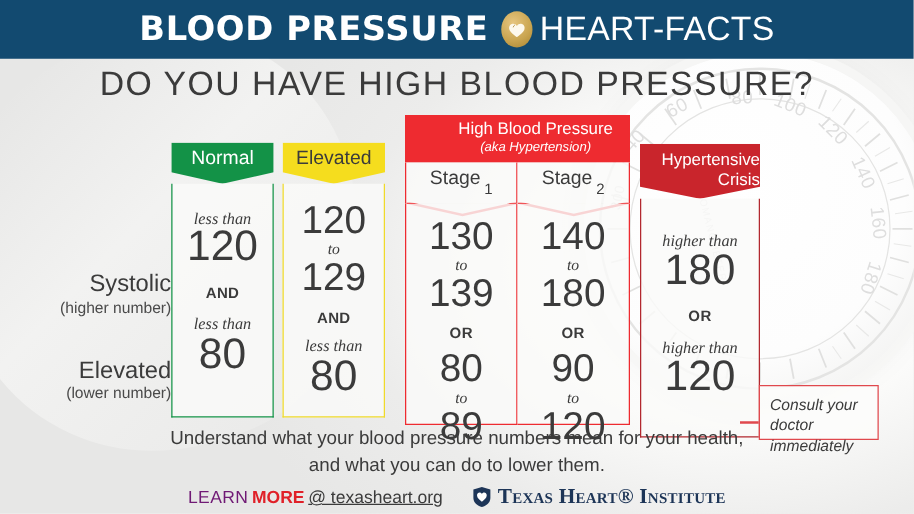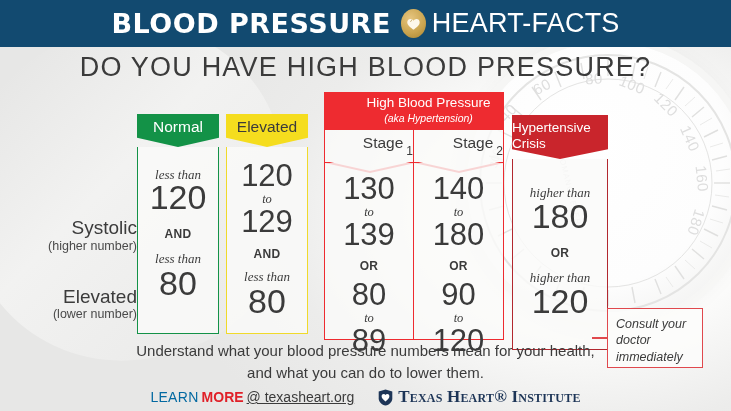--- a/index.html
+++ b/index.html
@@ -115,21 +115,21 @@
 
   
   #col-elevated { left:226px; width:82px; }
   #col-elevated .colhead { background:#f5dd1e; color:#3b3b3b; }
   #col-elevated .colbody { border:1.6px solid #f0da2a; border-top:none; height:187px; padding-top:15px; }
 
   
   #col-stage1 { left:324px; width:90px; top:38px; }
   #col-stage2 { left:414px; width:90px; top:38px; }
   .stagehead {
-    height:33px; display:flex; align-items:flex-start; justify-content:flex-end;
+    height:33px; display:flex; align-items:flex-start; justify-content:center;
     padding-top:4px; font-size:15.5px; color:#3b3b3b;
     border-left:1.6px solid #ee2b30; border-right:1.6px solid #ee2b30;
     background:rgba(250,250,249,.82);
     position:relative;
   }
   .stagehead .n { font-size:12px; margin-left:3px; align-self:center; position:relative; top:2px; }
   .notch { position:absolute; left:0; right:0; bottom:-11px; height:12px; overflow:hidden; }
   .notch svg { display:block; }
   #col-stage1 .colbody, #col-stage2 .colbody {
     border-left:1.6px solid #ee2b30; border-right:1.6px solid #ee2b30;
@@ -142,41 +142,41 @@
   
   #col-crisis { left:512px; width:96px; top:23px; }
   #col-crisis .colhead {
     background:#c9252c; height:44px; font-size:13.5px; line-height:1.18;
     padding-top:5px; clip-path:polygon(0 0,100% 0,100% 78%,50% 100%,0 78%);
   }
   #col-crisis .colbody { border:1.6px solid #b2282f; border-top:none; height:191px; padding-top:27px; }
 
   
   .consult {
-    position:absolute; left:607px; top:216px; width:96px; height:60px;
+    position:absolute; left:607px; top:216px; width:96px; height:44px;
     border:1.5px solid #e0484d; background:rgba(252,252,251,.9);
     padding:7px 0 0 8px;
     font-style:italic; font-size:12.5px; color:#3b3b3b; line-height:1.3;
     text-align:left;
   }
   .consult-line {
     position:absolute; left:592px; top:245px; width:16px; height:1.5px;
     background:#e0484d;
   }
 
   
   .understand {
     position:absolute; left:0; top:340px; width:731px; text-align:center;
     font-size:15px; color:#3b3b3b; line-height:1.45; z-index:3;
   }
   .learn {
     position:absolute; left:0; top:387px; width:731px; z-index:3;
     display:flex; align-items:center; justify-content:center; gap:0;
   }
-  .learn .lm { font-size:14px; color:#0369a1; letter-spacing:.3px; }
+  .learn .lm { font-size:14px; color:#701a75; letter-spacing:.3px; }
   .learn .more { font-size:14px; color:#e02028; font-weight:bold; margin:0 3px; }
   .learn .url { font-size:14px; color:#3b3b3b;text-decoration:underline; }
   .logo { display:flex; align-items:center; margin-left:24px; }
   .logo .shield { width:15px; height:17px; margin-right:5px; }
   .logo .lt {
     font-family:"Liberation Serif", serif; font-size:17px; color:#1d3557;
     letter-spacing:.2px; font-variant:small-caps; font-weight:600;
   }
 </style>
 </head>
@@ -340,21 +340,21 @@
       <div class="num">180</div>
       <div class="conj" style="margin:10px 0 8px">OR</div>
       <div class="num">90</div>
       <div class="tosm" style="margin:1px 0">to</div>
       <div class="num">120</div>
     </div>
   </div>
 
   <div class="col" id="col-crisis">
     <div class="colhead">
-      <div style="text-align:left;width:100%">
+      <div style="text-align:right;width:100%">
         <div>Hypertensive</div>
         <div>Crisis</div>
       </div>
     </div>
     <div class="colbody">
       <div class="ital">higher than</div>
       <div class="num lg" style="margin-top:1px">180</div>
       <div class="conj" style="margin:13px 0 11px">OR</div>
       <div class="ital">higher than</div>
       <div class="num lg" style="margin-top:1px">120</div>

